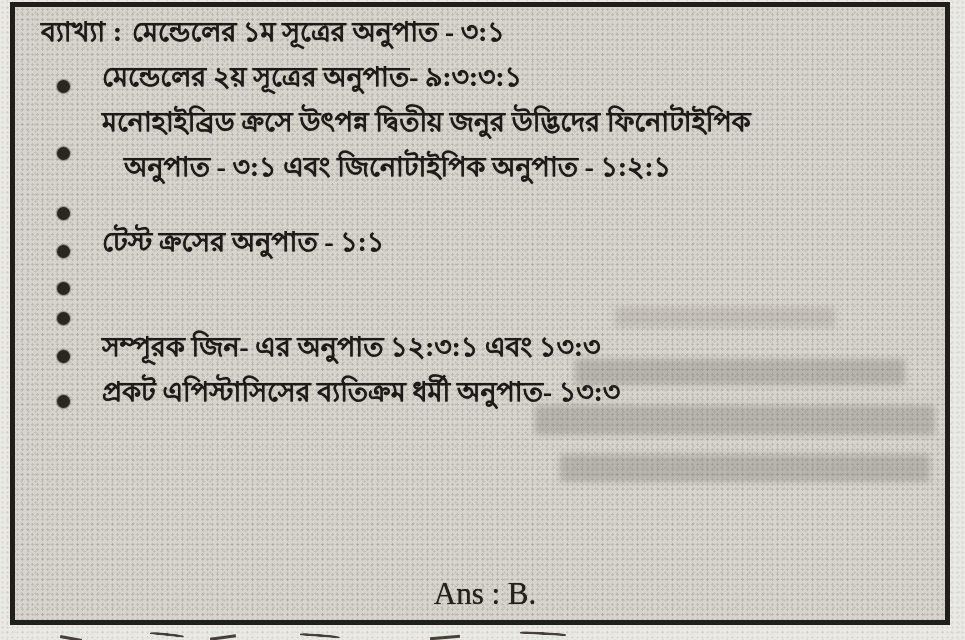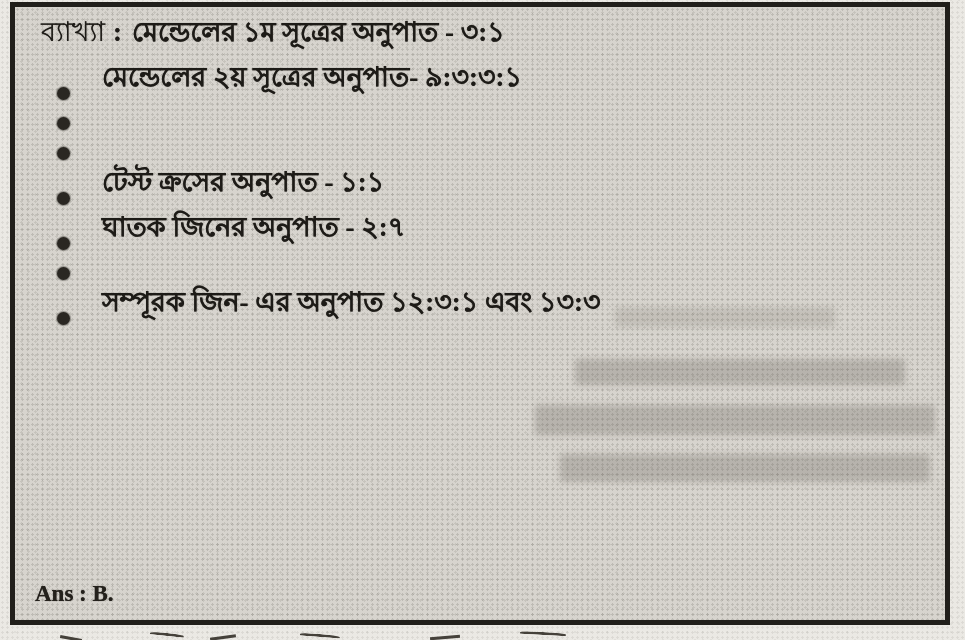--- a/index.html
+++ b/index.html
@@ -29,42 +29,43 @@
   }
   .textline{
     color:#1d1b17;
     font-size:27px;
     line-height:45px;
     font-weight:600;
     text-shadow:0 0 0.7px rgba(30,27,22,0.85);
     white-space:nowrap;
   }
   .header{ padding-left:12px; }
-  .hlabel{ font-weight:400; }
+  .hlabel{ font-weight:700; }
   .hcolon{ padding:0 10px 0 8px; }
   .list{ list-style:none; }
-  .item{ display:flex; align-items:flex-end; }
+  .item{ display:flex; align-items:center; }
   .bullet{
     flex:0 0 auto;
     width:13px; height:13px; border-radius:50%;
     background:#2a2722;
     box-shadow:0 0 1px 1px rgba(42,39,34,0.4);
     margin:17px 0 0 28px;
   }
   .lines{ padding-left:32px; }
   .l2{ padding-left:22px; }
   .answer{
     margin-top:auto;
     padding-left:6px;
     font-family:"Liberation Serif","DejaVu Serif",serif;
-    font-weight:700;
-    font-size:23px;
+    font-weight:400;
+    font-size:31px;
     line-height:40px;
     color:#24211c;
     text-shadow:0 0 0.8px rgba(30,27,22,0.9);
+    text-align:center;
   }
   
   .ghost{
     position:absolute; pointer-events:none;
     background:rgba(110,104,95,0.30);
     filter:blur(3px);
     border-radius:3px;
   }
   .g1{ left:560px; top:352px; width:330px; height:26px; }
   .g2{ left:520px; top:398px; width:400px; height:30px; }
@@ -92,54 +93,61 @@
 
     <li class="item">
       <span class="bullet"></span>
       <div class="lines">
         <div class="textline">মেন্ডেলের ২য় সূত্রের অনুপাত- ৯:৩:৩:১</div>
       </div>
     </li>
 
     <li class="item">
       <span class="bullet"></span>
+      <div class="lines">
+        <div class="textline">মনোহাইব্রিড ক্রসে উৎপন্ন দ্বিতীয় জনুর উদ্ভিদের ফিনোটাইপিক</div>
+        <div class="textline l2">অনুপাত - ৩:১ এবং জিনোটাইপিক অনুপাত - ১:২:১</div>
+      </div>
     </li>
 
     <li class="item">
       <span class="bullet"></span>
       <div class="lines">
       </div>
     </li>
 
     <li class="item">
       <span class="bullet"></span>
       <div class="lines">
         <div class="textline">টেস্ট ক্রসের অনুপাত - ১:১</div>
       </div>
     </li>
 
     <li class="item">
       <span class="bullet"></span>
-      <div class="lines">
-        <div class="textline">ঘাতক জিনের অনুপাত - ২:৭</div>
-      </div>
     </li>
 
     <li class="item">
       <span class="bullet"></span>
     </li>
 
 
     <li class="item">
       <span class="bullet"></span>
       <div class="lines">
         <div class="textline">সম্পূরক জিন- এর অনুপাত ১২:৩:১ এবং ১৩:৩</div>
       </div>
     </li>
 
+    <li class="item">
+      <span class="bullet"></span>
+      <div class="lines">
+        <div class="textline">প্রকট এপিস্টাসিসের ব্যতিক্রম ধর্মী অনুপাত- ১৩:৩</div>
+      </div>
+    </li>
 
   </ul>
 
   <div class="answer">Ans : B.</div>
 
   <div class="ghost g4"></div>
   <div class="ghost g1"></div>
   <div class="ghost g2"></div>
   <div class="ghost g3"></div>
 </div>

